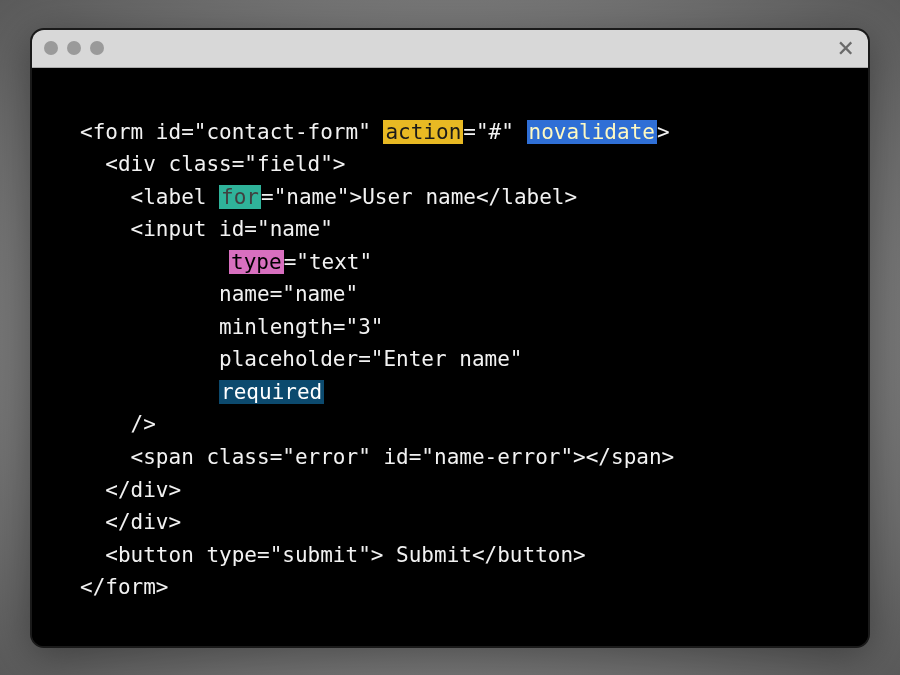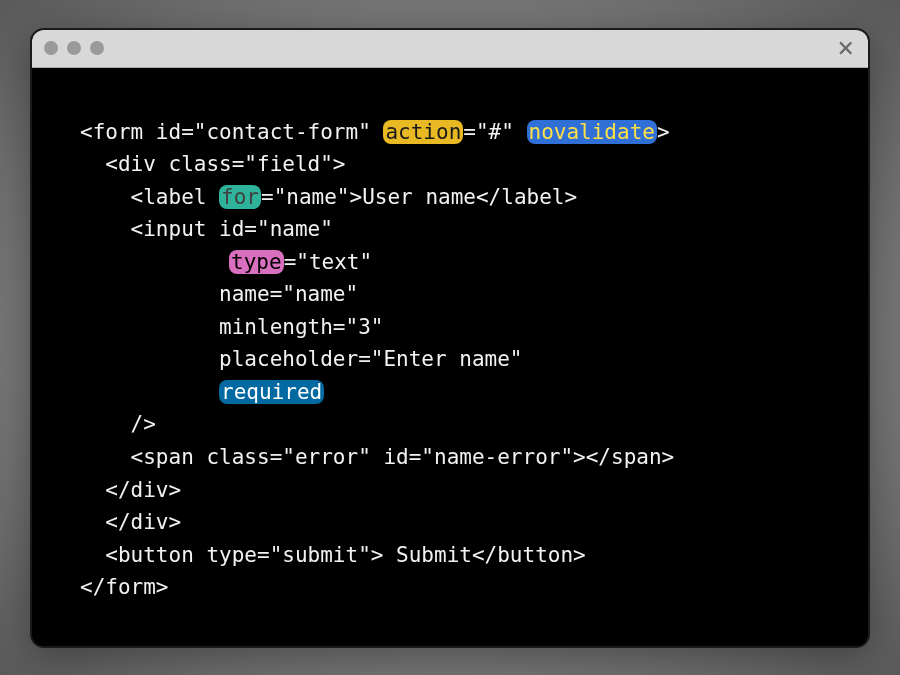--- a/index.html
+++ b/index.html
@@ -55,26 +55,26 @@
   .content {
     flex: 1;
     background: #000;
     color: #f2f2f2;
     padding: 48px 40px 30px 48px;
     font-size: 21px;
     line-height: 1.55;
     white-space: pre;
     overflow: hidden;
   }
-  .hl { padding: 0 2px; border-radius: 8px; }
+  .hl { padding: 0 2px; border-radius: 0; }
   .hl-yellow { background: #e8b923; color: #1a1a1a; }
-  .hl-blue   { background: #2f6fd6; color: #fde047; }
+  .hl-blue   { background: #2f6fd6; color: #fef9c3; }
   .hl-teal   { background: #2fb39a; color: #404040; }
   .hl-pink   { background: #d86fbf; color: #000000; margin-left: 10px; }
-  .hl-orange { background: #0369a1; color: #fff; }
+  .hl-orange { background: #0c4a6e; color: #fff; }
 </style>
 </head>
 <body>
 
 <div class="window">
   <div class="titlebar">
     <div class="traffic-lights">
       <div class="dot"></div>
       <div class="dot"></div>
       <div class="dot"></div>

